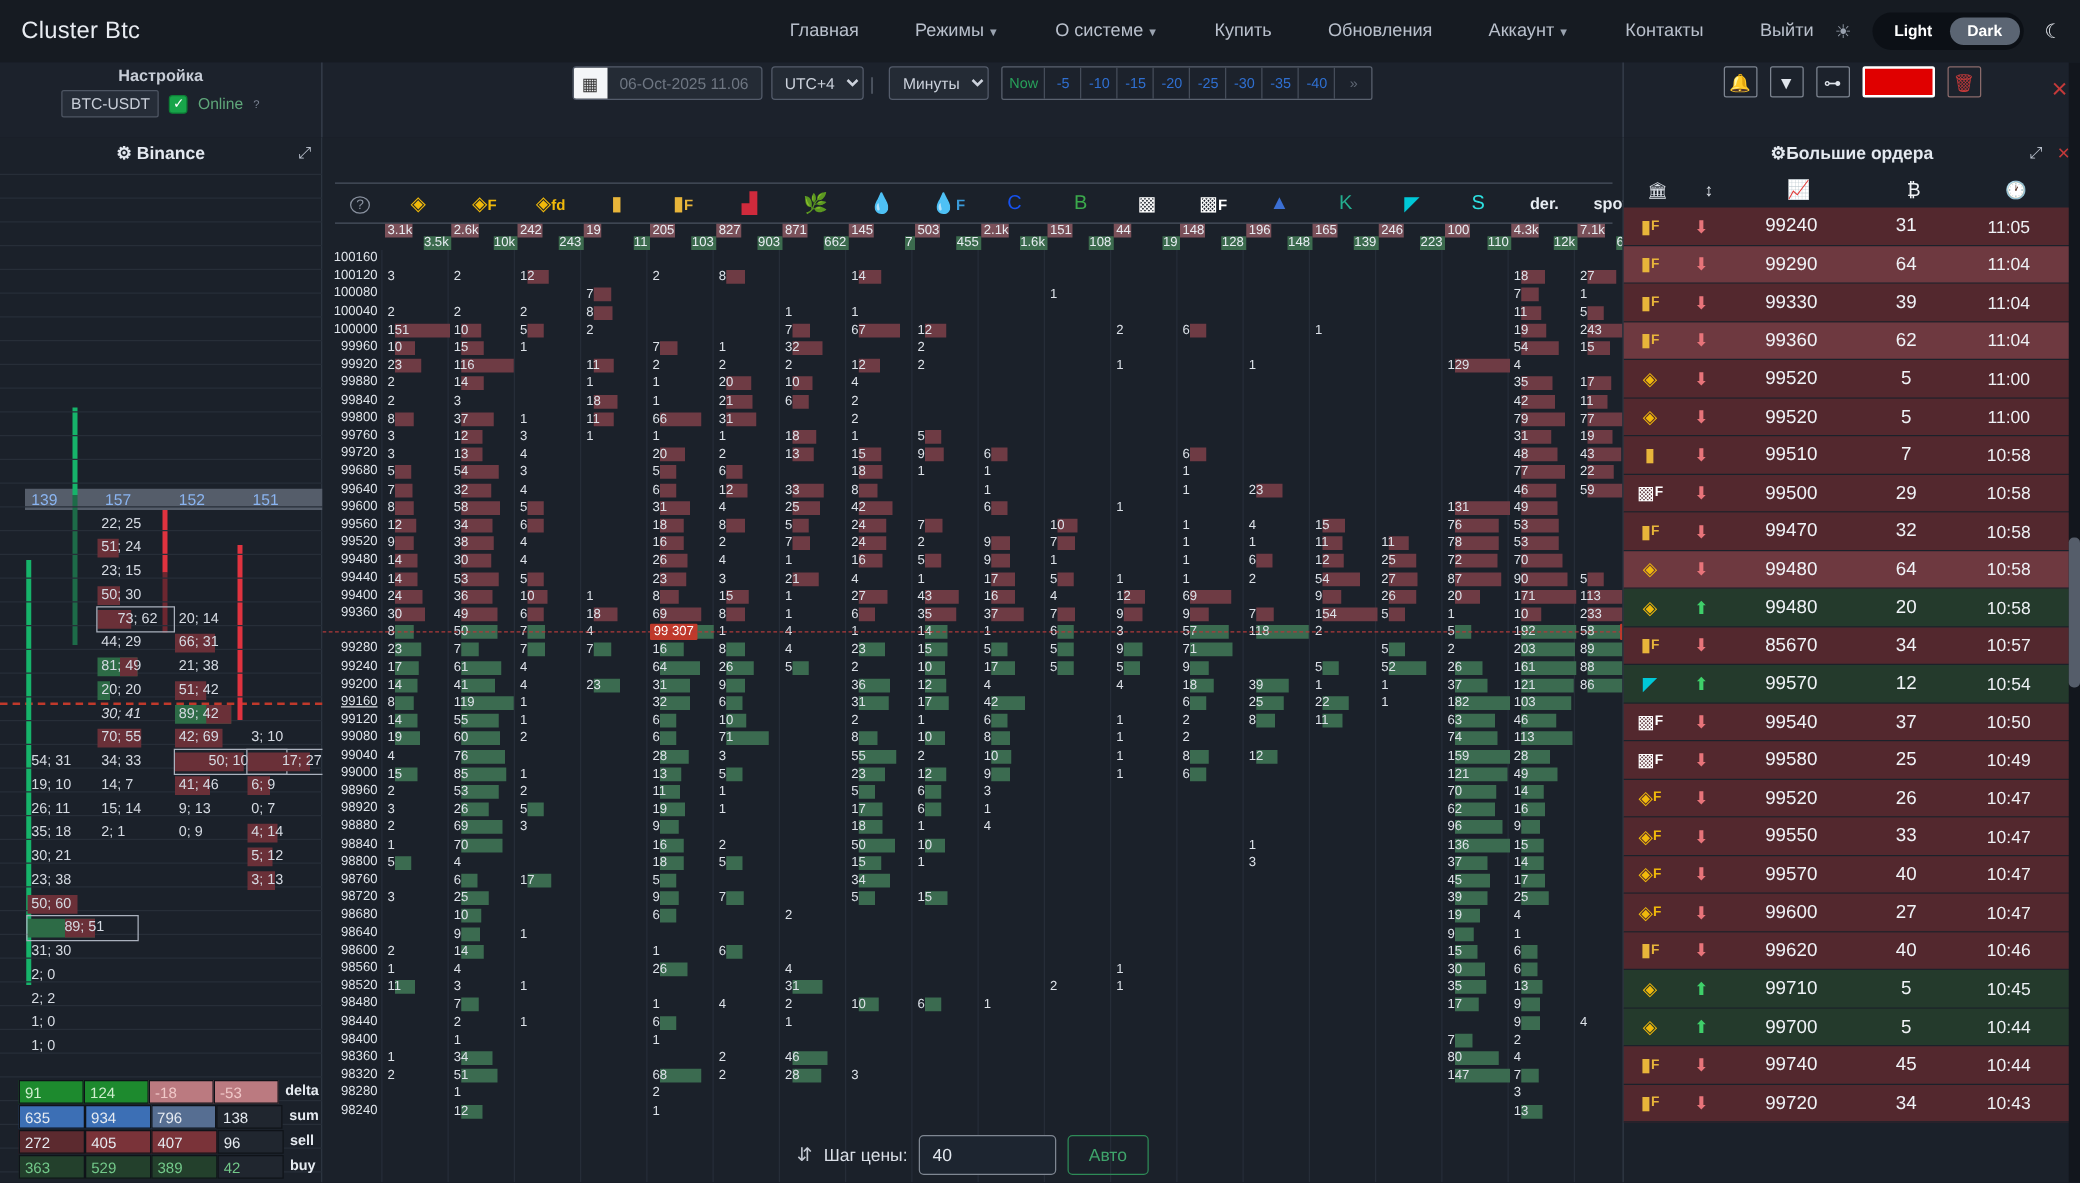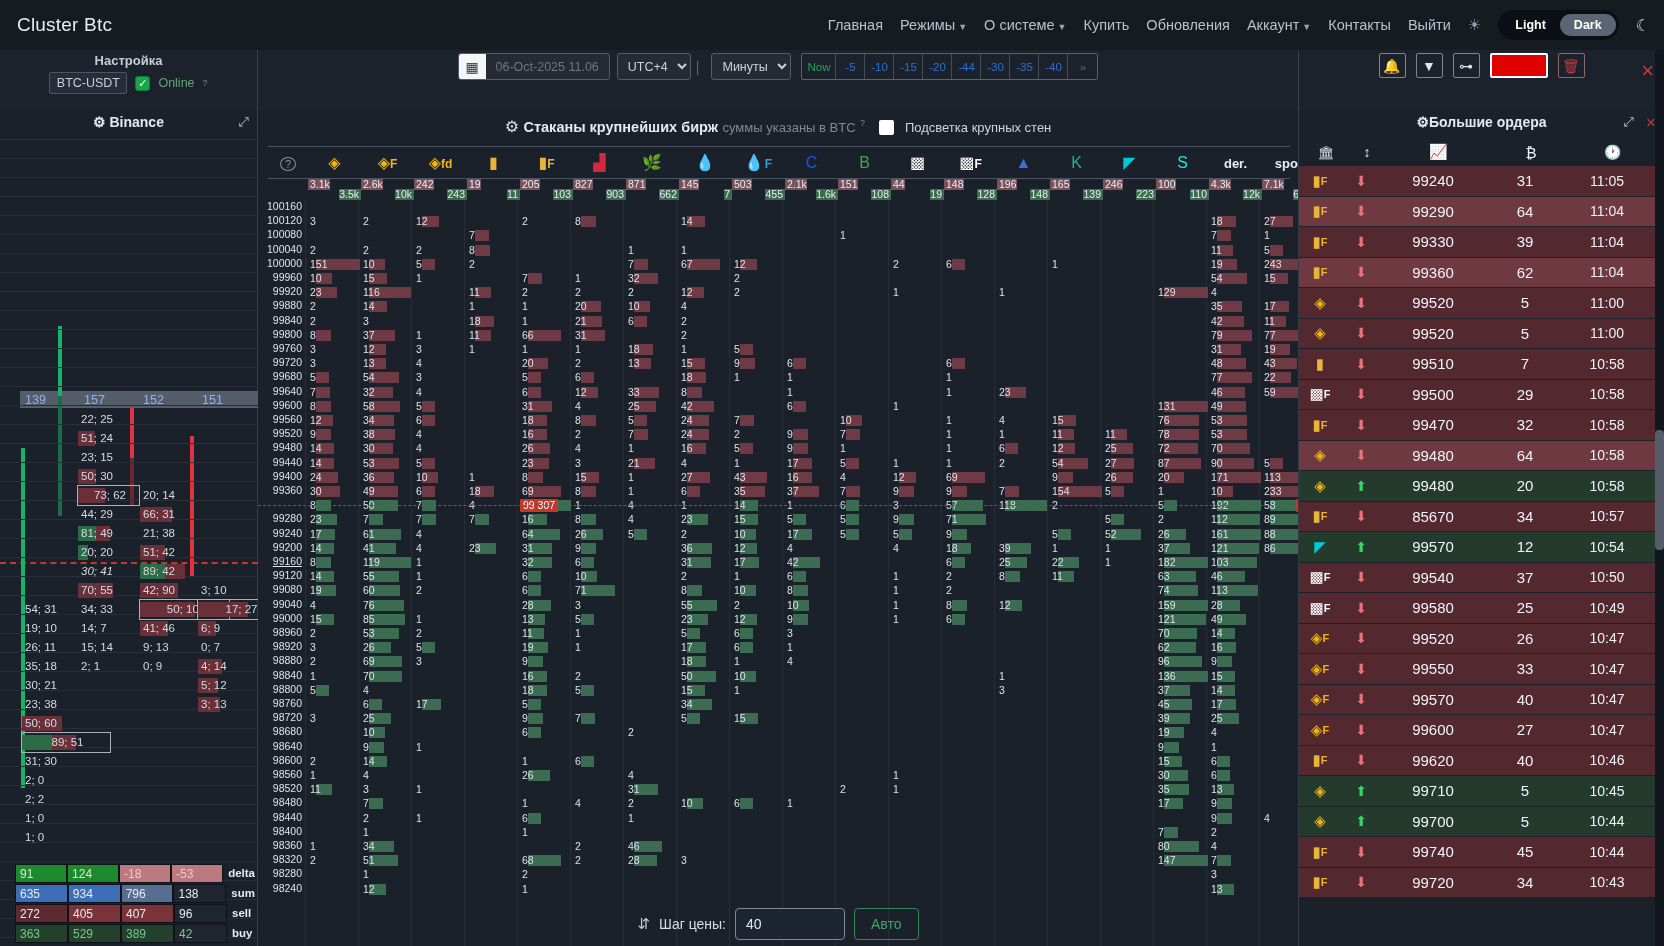--- a/index.html
+++ b/index.html
@@ -21,21 +21,21 @@
   }
   .brand {
     font-size: 19px; color: #e8ecf2; font-weight: 400;
     margin-left: 17px; letter-spacing: .2px;
   }
   .nav-right {
     margin-left: auto; display: flex; align-items: center; gap: 17px;
     padding-right: 14px;
   }
   .nav-link {
-    font-size: 14.5px; color: #b9c0cc; white-space: nowrap; cursor: pointer;
+    font-size: 14.5px; color: #b9c0cc; white-space: nowrap; cursor: pointer; margin-left: 28px;
   }
   .nav-link .caret { font-size: 9px; margin-left: 3px; color: #9aa3b0; }
   .sun-ico { color: #9aa3b0; font-size: 15px; cursor: pointer; }
   .theme-toggle {
     display: flex; align-items: center; background: #0c1016;
     border-radius: 16px; height: 30px; padding: 3px;
   }
   .theme-toggle div {
     font-size: 12.5px; font-weight: bold; padding: 4px 14px; border-radius: 14px;
     cursor: pointer;
@@ -297,21 +297,21 @@
         </div>
         <select class="sel" id="tzsel"><option>UTC+4</option><option>UTC+0</option><option>UTC+3</option></select>
         <span class="divider-pipe">|</span>
         <select class="sel" id="unitsel"><option>Минуты</option><option>Часы</option><option>Дни</option></select>
         <div class="tbtns" id="tbtns">
             <div class="tbtn now">Now</div>
             <div class="tbtn">-5</div>
             <div class="tbtn">-10</div>
             <div class="tbtn">-15</div>
             <div class="tbtn">-20</div>
-            <div class="tbtn">-44</div>
+            <div class="tbtn">-25</div>
             <div class="tbtn">-30</div>
             <div class="tbtn">-35</div>
             <div class="tbtn">-40</div>
             <div class="tbtn chev">»</div>
           </div>
       </div>
     </div>
 
     <div class="tools">
       <div class="tools-row">
@@ -415,21 +415,21 @@
         <div class="cell" style="left: 140px; top: 348px;">20; 14</div>
         <div class="bar bar-red" style="left: 140px; top: 369px; width: 32px;"></div>
         <div class="cell" style="left: 140px; top: 367px;">66; 31</div>
         <div class="cell" style="left: 140px; top: 386px;">21; 38</div>
         <div class="bar bar-red" style="left: 140px; top: 407px; width: 25px;"></div>
         <div class="cell" style="left: 140px; top: 405px;">51; 42</div>
         <div class="bar bar-green" style="left: 140px; top: 426px; width: 45px;"></div>
         <div class="bar bar-red" style="left: 165px; top: 426px; width: 20px;"></div>
         <div class="cell" style="left: 140px; top: 424px;">89; 42</div>
         <div class="bar bar-red" style="left: 140px; top: 445px; width: 38px;"></div>
-        <div class="cell" style="left: 140px; top: 443px;">42; 90</div>
+        <div class="cell" style="left: 140px; top: 443px;">42; 69</div>
         <div class="bar bar-red" style="left: 140px; top: 464px; width: 55px;"></div>
         <div class="cell hl-box" style="left: 140px; top: 462px; width: 89px;">50; 103</div>
         <div class="bar bar-red" style="left: 140px; top: 483px; width: 28px;"></div>
         <div class="cell" style="left: 140px; top: 481px;">41; 46</div>
         <div class="cell" style="left: 140px; top: 500px;">9; 13</div>
         <div class="cell" style="left: 140px; top: 519px;">0; 9</div>
         <div class="cell" style="left: 198px; top: 443px;">3; 10</div>
         <div class="bar bar-red" style="left: 198px; top: 464px; width: 50px;"></div>
         <div class="cell hl-box" style="left: 198px; top: 462px; width: 84px;">17; 27</div>
         <div class="bar bar-red" style="left: 198px; top: 483px; width: 18px;"></div>
@@ -484,28 +484,20 @@
           <div class="stats-cell" style="background: rgb(35, 64, 44); color: rgb(115, 201, 138);">363</div>
           <div class="stats-cell" style="background: rgb(35, 64, 44); color: rgb(115, 201, 138);">529</div>
           <div class="stats-cell" style="background: rgb(35, 64, 44); color: rgb(115, 201, 138);">389</div>
           <div class="stats-cell" style="background: rgb(32, 38, 47); color: rgb(115, 201, 138);">42</div>
           <div class="stats-lbl">buy</div>
         </div>
       </div>
   </div>
 
   <div class="center">
-    <div class="c-head">
-      <span>⚙</span>
-      <span class="c-title">Стаканы крупнейших бирж</span>
-      <span class="c-sub">суммы указаны в BTC</span>
-      <span class="q-ico">?</span>
-      <span class="chk-white"></span>
-      <span class="c-sub2">Подсветка крупных стен</span>
-    </div>
     <div class="exrow" id="exrow">
         <div class="exlogo first"><span style="font-size:11px;color:#8a92a0;border:1px solid #8a92a0;border-radius:50%;padding:0 4px">?</span></div>
         <div class="exlogo"><span style="color:#f0b90b;font-size:16px">◈</span></div>
         <div class="exlogo"><span style="color:#f0b90b;font-size:16px">◈</span><span style="color:#f0b90b;font-size:12px;font-weight:bold">F</span></div>
         <div class="exlogo"><span style="color:#f0b90b;font-size:16px">◈</span><span style="color:#f0b90b;font-size:12px;font-weight:bold">fd</span></div>
         <div class="exlogo"><span style="color:#e8b53a;font-size:16px">▮</span></div>
         <div class="exlogo"><span style="color:#e8b53a;font-size:16px">▮</span><span style="color:#e8b53a;font-size:12px;font-weight:bold">F</span></div>
         <div class="exlogo"><span style="color:#d02a3c;font-size:16px">▟</span></div>
         <div class="exlogo"><span style="color:#4aa832;font-size:16px">🌿</span></div>
         <div class="exlogo"><span style="color:#3a9ad9;font-size:16px">💧</span></div>
@@ -1097,21 +1089,21 @@
         <div class="dbar g" style="left: 588px; top: 314.4px; width: 13px;"></div>
         <div class="dcell" style="left: 580px; top: 312.4px;">5</div>
         <div class="dbar g" style="left: 641px; top: 314.4px; width: 15px;"></div>
         <div class="dcell" style="left: 633px; top: 312.4px;">9</div>
         <div class="dbar g" style="left: 694px; top: 314.4px; width: 34px;"></div>
         <div class="dcell" style="left: 686px; top: 312.4px;">71</div>
         <div class="dbar g" style="left: 853px; top: 314.4px; width: 13px;"></div>
         <div class="dcell" style="left: 845px; top: 312.4px;">5</div>
         <div class="dcell" style="left: 898px; top: 312.4px;">2</div>
         <div class="dbar g" style="left: 959px; top: 314.4px; width: 43px;"></div>
-        <div class="dcell" style="left: 951px; top: 312.4px;">112</div>
+        <div class="dcell" style="left: 951px; top: 312.4px;">203</div>
         <div class="dbar g" style="left: 1012px; top: 314.4px; width: 37px;"></div>
         <div class="dcell" style="left: 1004px; top: 312.4px;">89</div>
         <div class="pricecol" style="left: 0px; top: 312.4px;">99280</div>
         <div class="dbar g" style="left: 58px; top: 328.6px; width: 19px;"></div>
         <div class="dcell" style="left: 50px; top: 326.6px;">17</div>
         <div class="dbar g" style="left: 111px; top: 328.6px; width: 32px;"></div>
         <div class="dcell" style="left: 103px; top: 326.6px;">61</div>
         <div class="dcell" style="left: 156px; top: 326.6px;">4</div>
         <div class="dbar g" style="left: 270px; top: 328.6px; width: 32px;"></div>
         <div class="dcell" style="left: 262px; top: 326.6px;">64</div>

